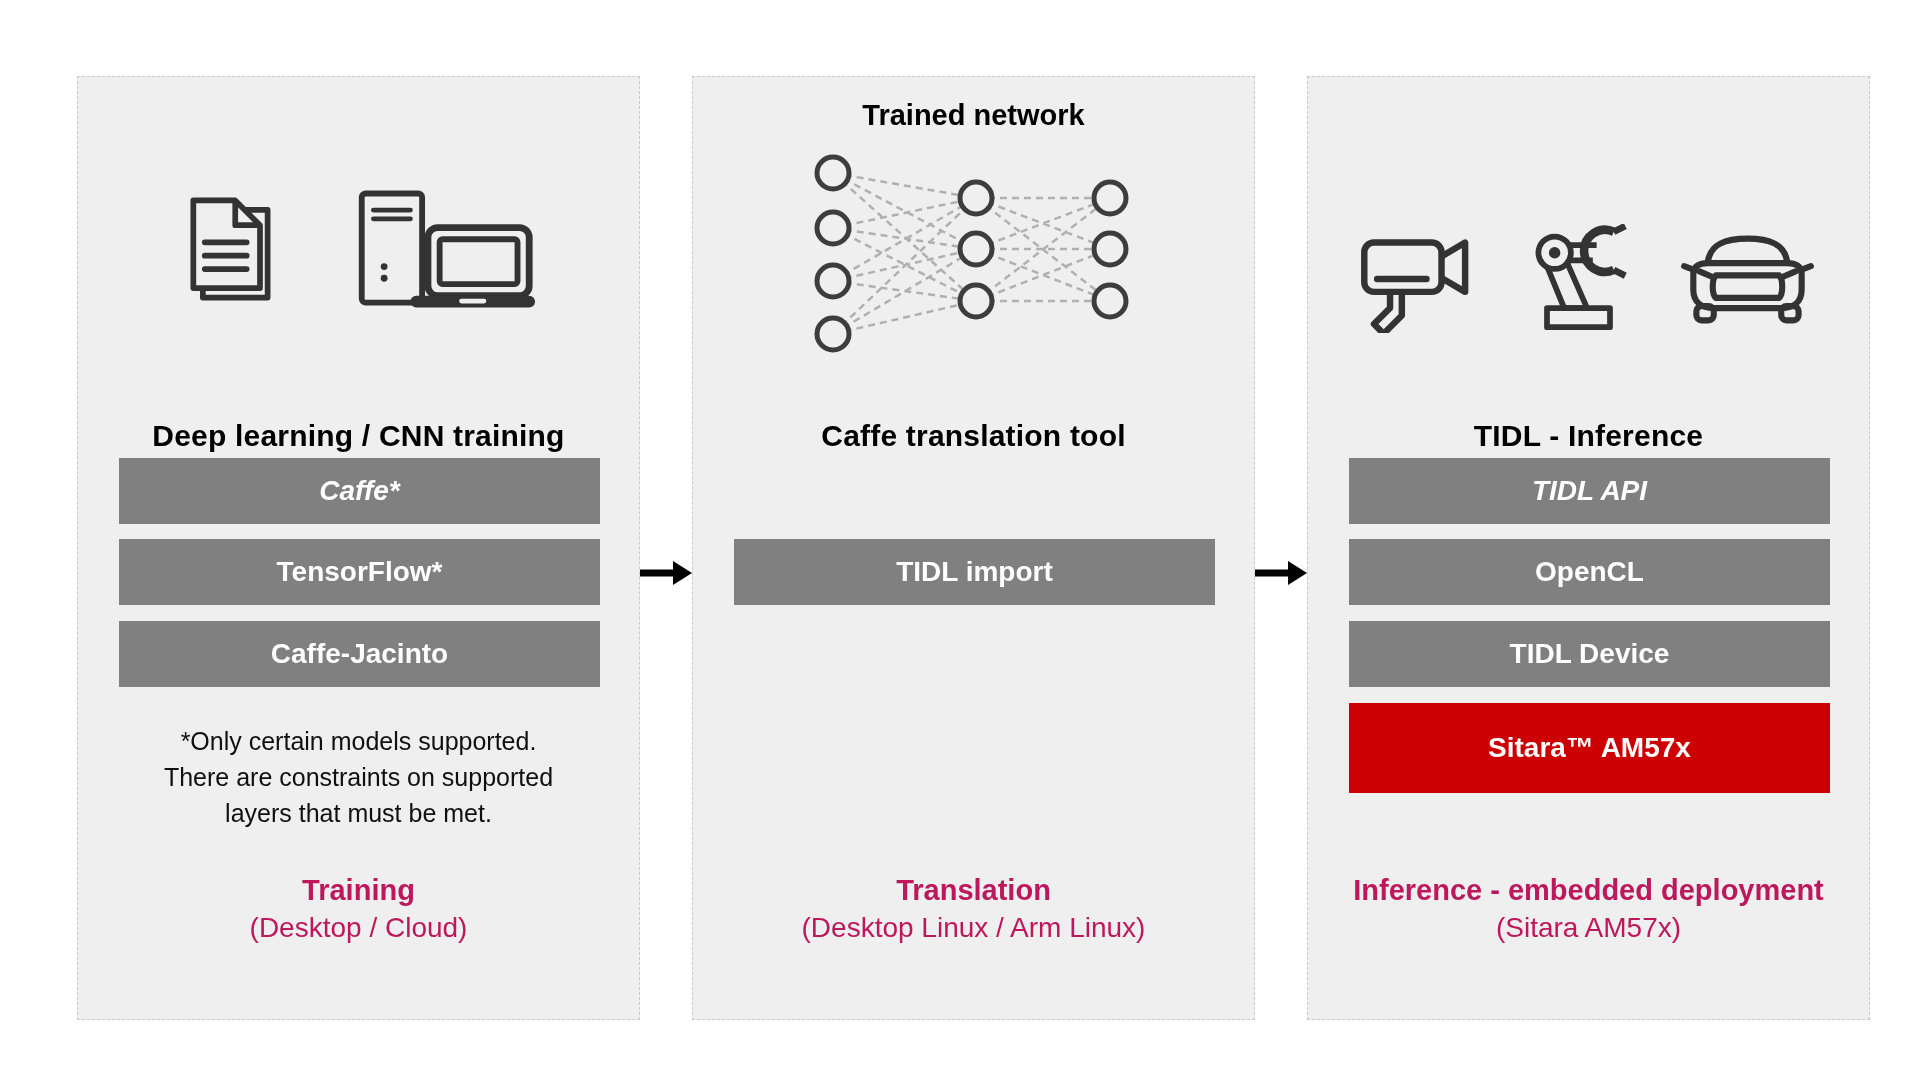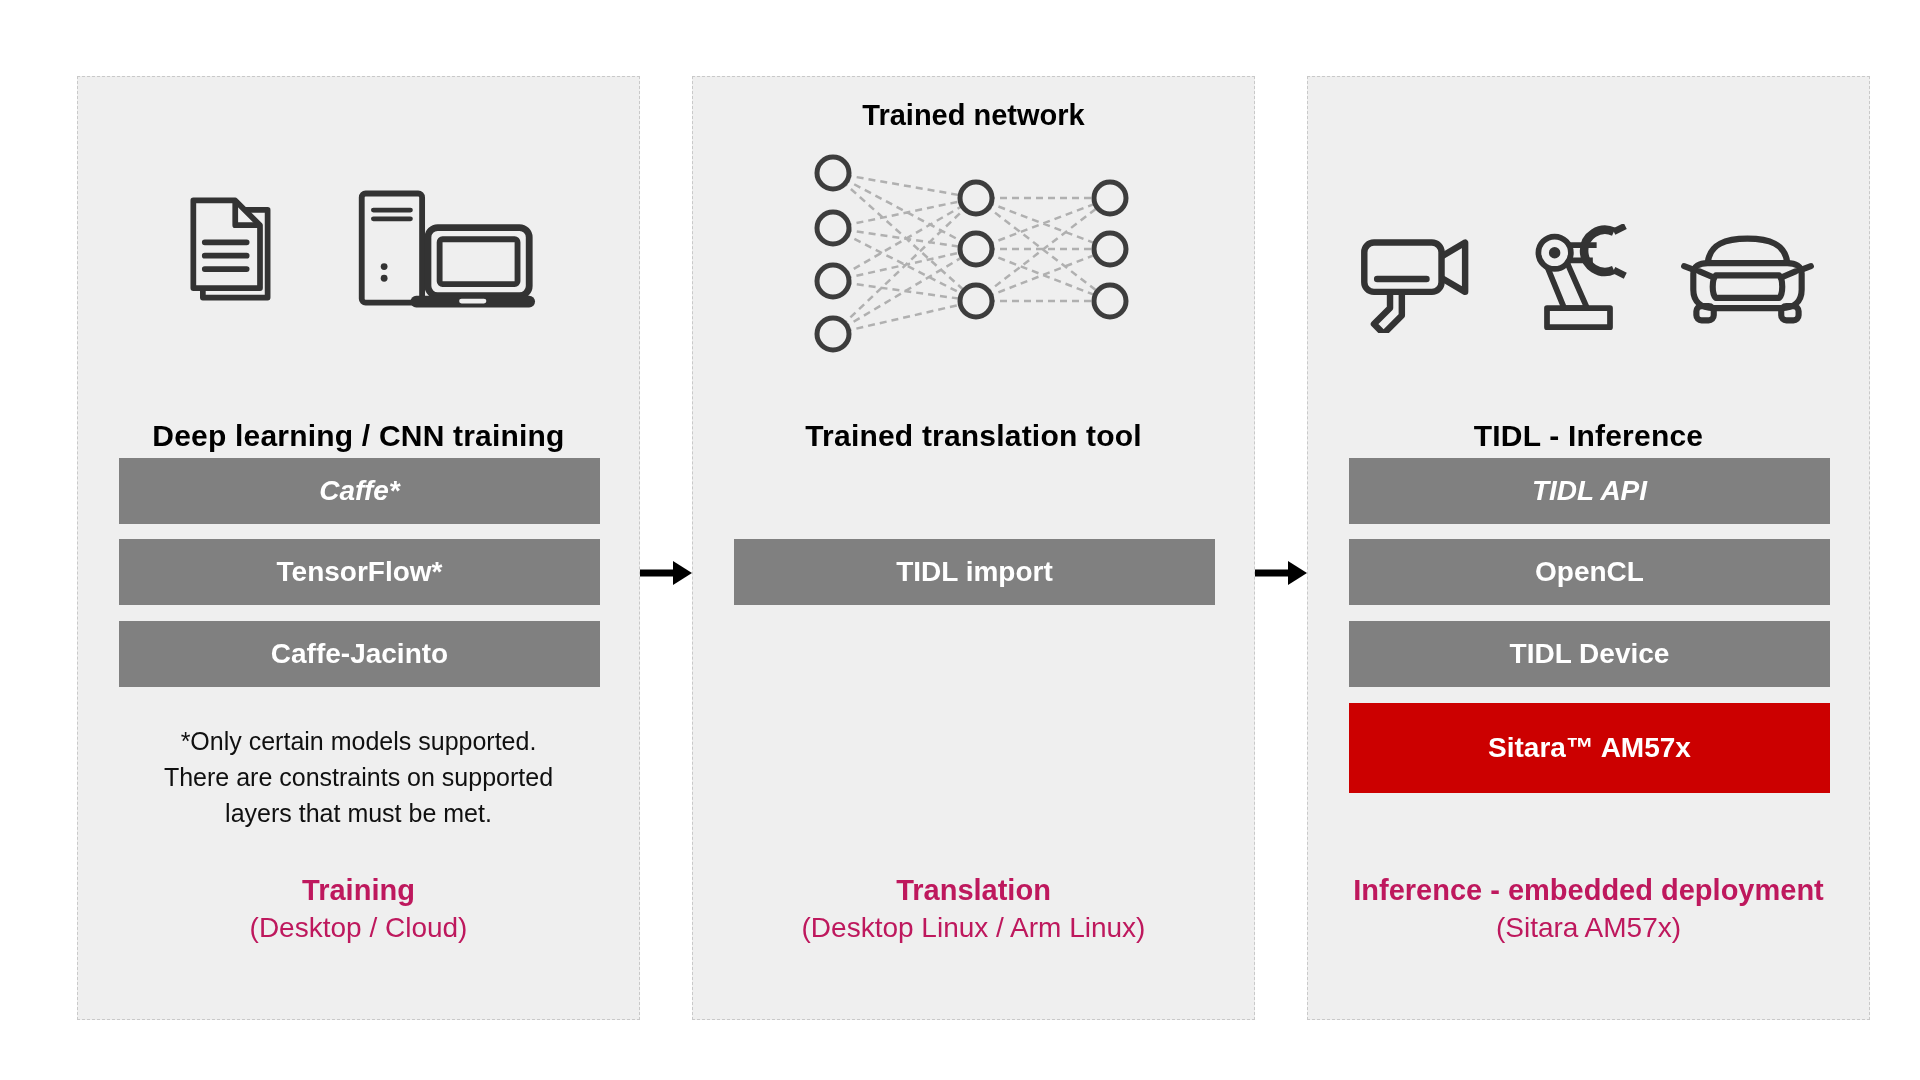--- a/index.html
+++ b/index.html
@@ -133,21 +133,21 @@
         <circle cx="283" cy="63" r="16"></circle>
           <circle cx="283" cy="114" r="16"></circle>
           <circle cx="283" cy="166" r="16"></circle>
         <circle cx="417" cy="63" r="16"></circle>
           <circle cx="417" cy="114" r="16"></circle>
           <circle cx="417" cy="166" r="16"></circle>
       </g>
     </svg>
   </span>
 
-  <div class="heading">Trained translation tool</div>
+  <div class="heading">Caffe translation tool</div>
 
   <div class="btn row2">TIDL import</div>
 
   <div class="footer">
     <div class="footer-title">Translation</div>
     <div class="footer-sub">(Desktop Linux / Arm Linux)</div>
   </div>
 </div>
 
 <span class="arrow" id="arrow-2">

